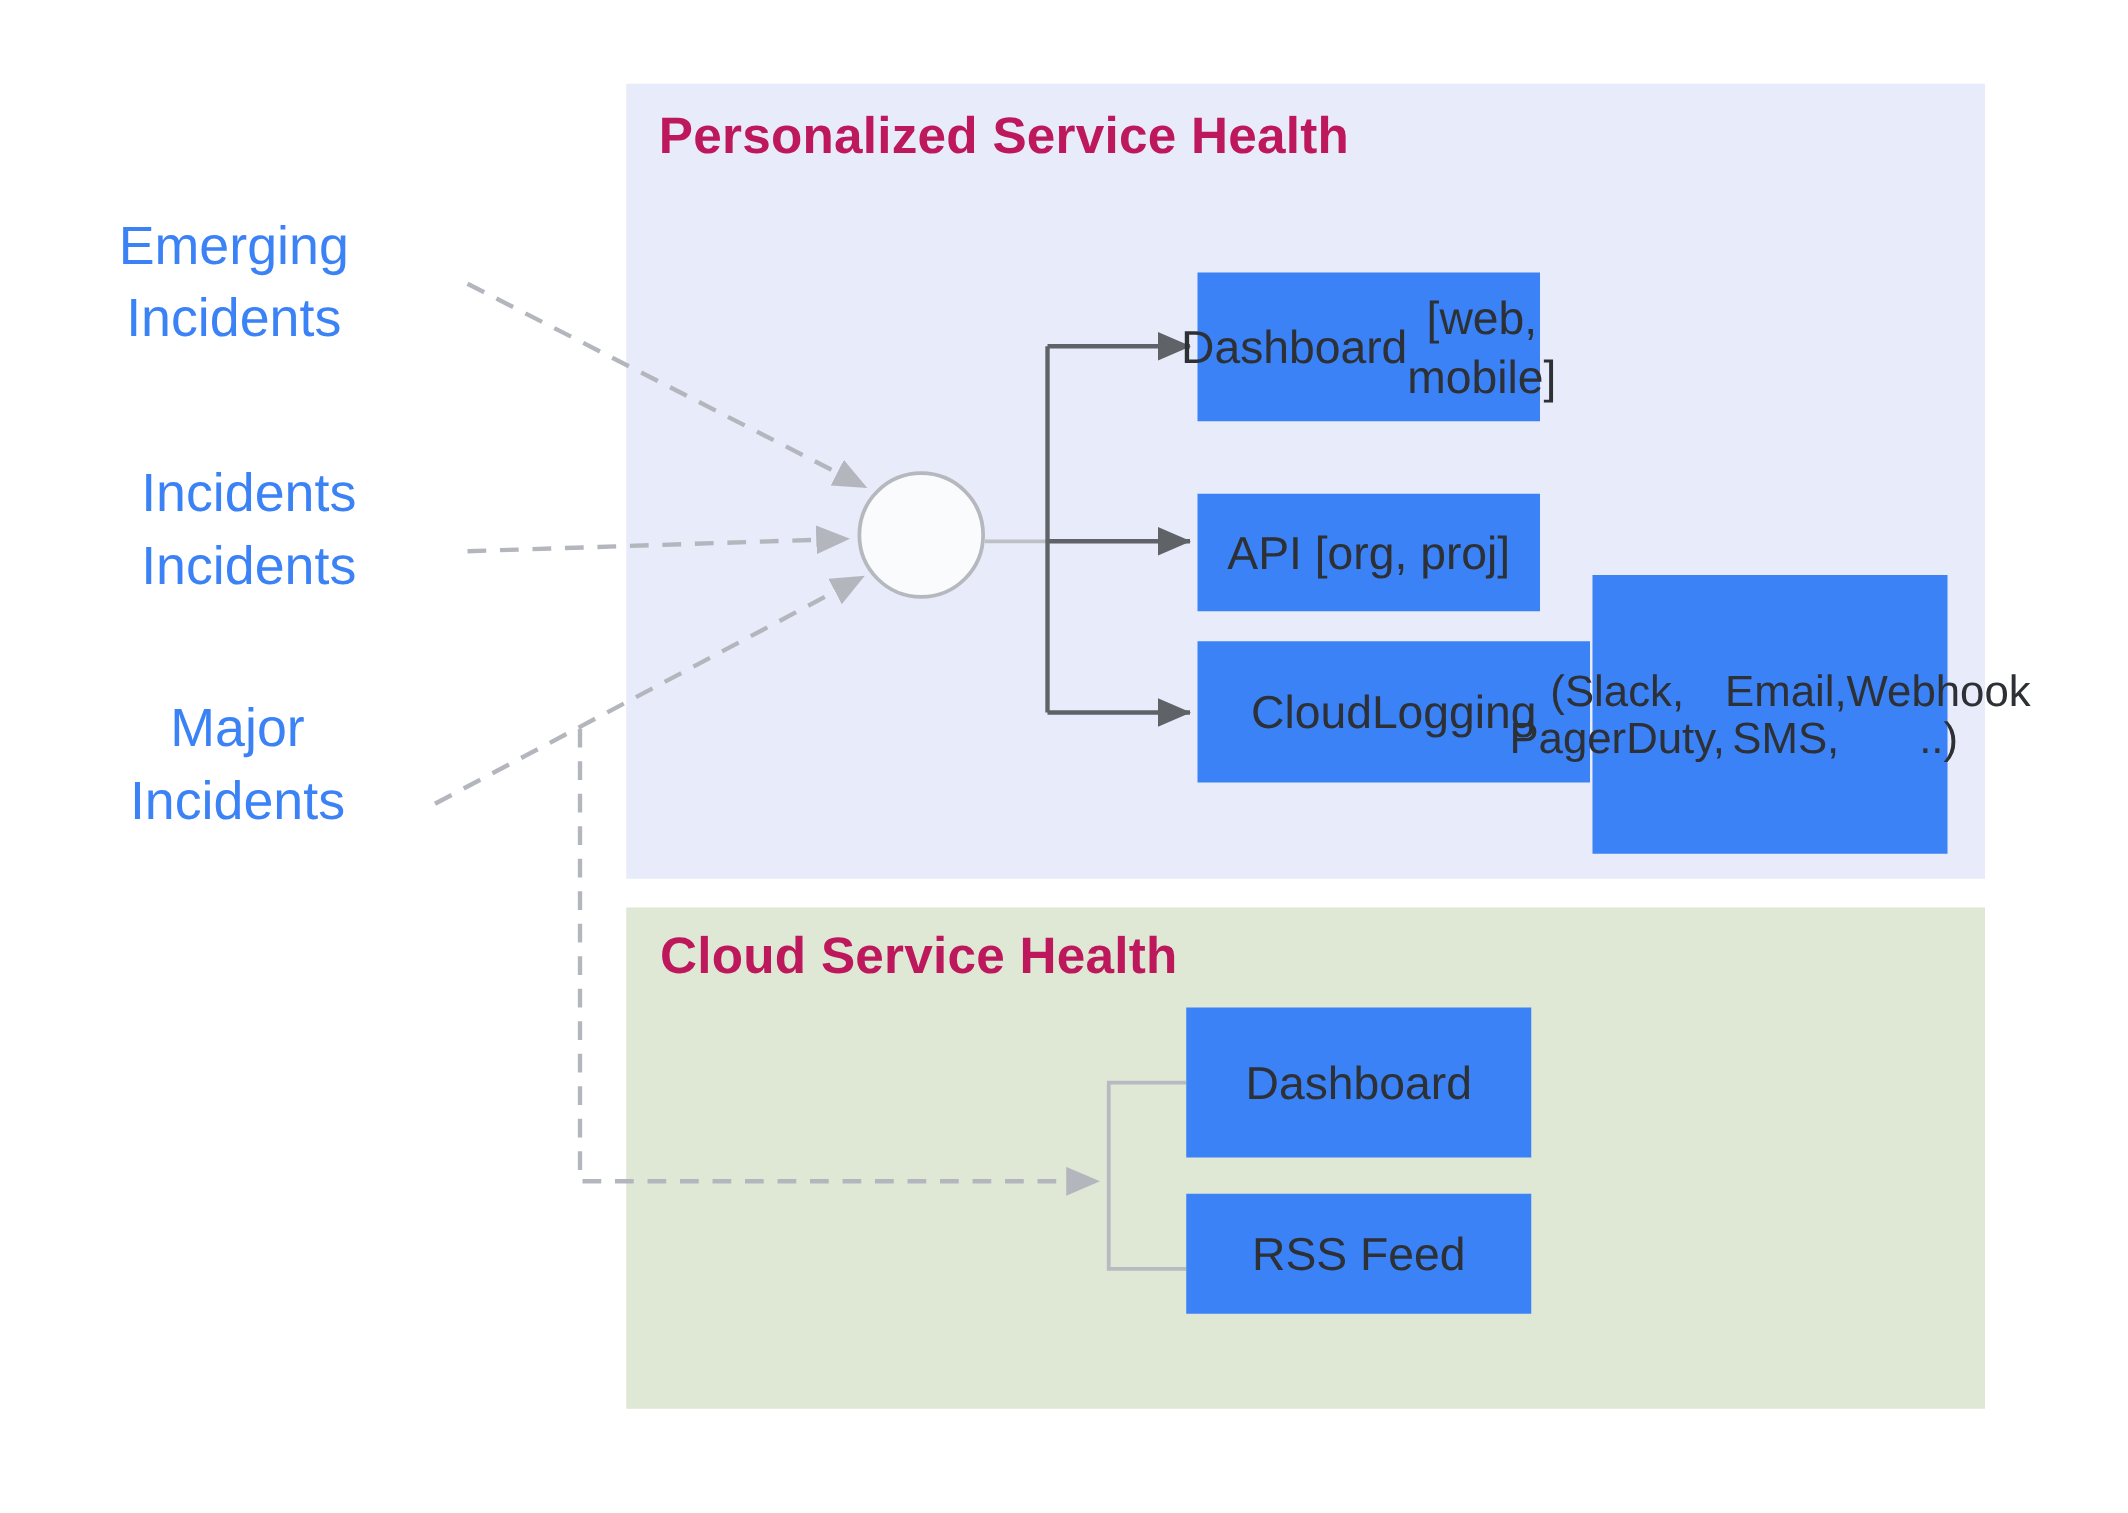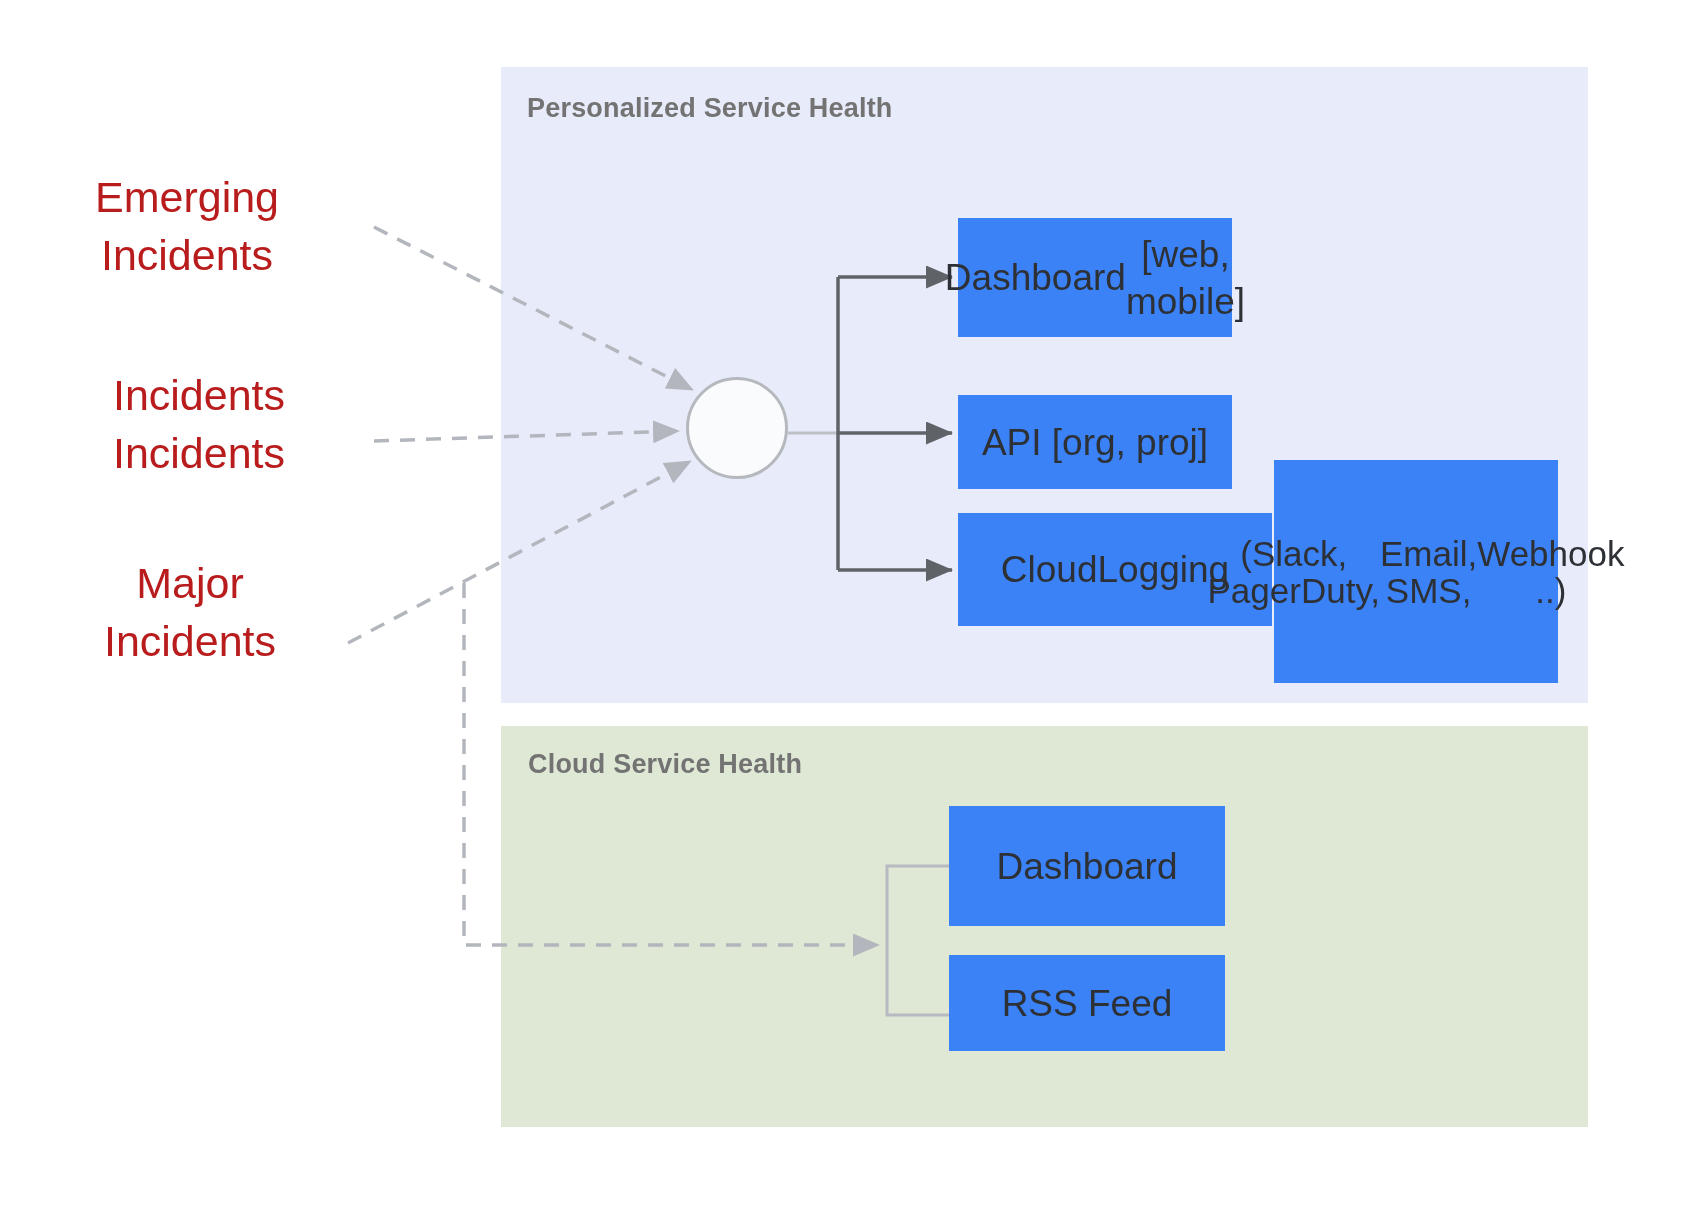--- a/index.html
+++ b/index.html
@@ -4,27 +4,27 @@
 <style>
   html,body{margin:0;padding:0;background:#ffffff;}
   .canvas{
     position:relative;width:1702px;height:1210px;background:#ffffff;overflow:hidden;
     font-family:"Liberation Sans", sans-serif;
   }
   .panel{position:absolute;}
   .panel.blue{left:501px;top:67px;width:1087px;height:636px;background:#E8EBFA;}
   .panel.green{left:501px;top:726px;width:1087px;height:401px;background:#DEE8D5;}
   .section-title{
-    position:absolute;font-size:27px;font-weight:bold;color:#737373;letter-spacing:0.2px;
+    position:absolute;font-size:41px;font-weight:bold;color:#be185d;letter-spacing:0.2px;
     white-space:nowrap;line-height:56px;
   }
   .section-title.t-blue{left:527px;top:80px;}
   .section-title.t-green{left:528px;top:736px;}
   .src-label{
-    position:absolute;width:334px;text-align:center;color:#b91c1c;
+    position:absolute;width:334px;text-align:center;color:#3b82f6;
     font-size:43px;line-height:58px;font-weight:400;
   }
   .src-label.emerging{left:20px;top:168px;}
   .src-label.confirmed{left:32px;top:366px;}
   .src-label.major{left:23px;top:554px;}
   svg.overlay{position:absolute;left:0;top:0;width:1702px;height:1210px;pointer-events:none;}
   .node-circle{
     position:absolute;left:686px;top:377px;width:102px;height:102px;border-radius:50%;
     background:#fafbfd;border:3px solid #b5b8bd;box-sizing:border-box;
   }

